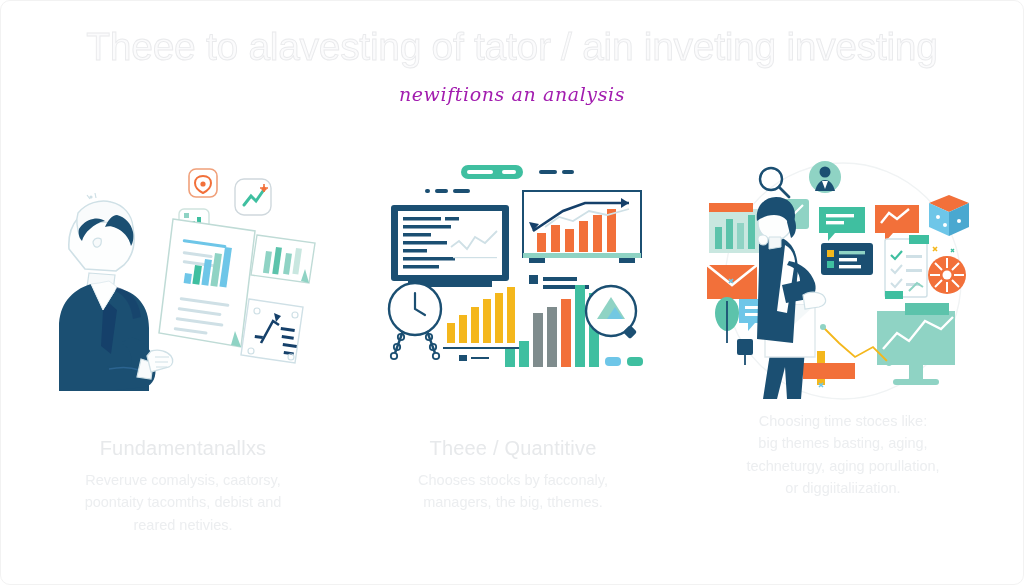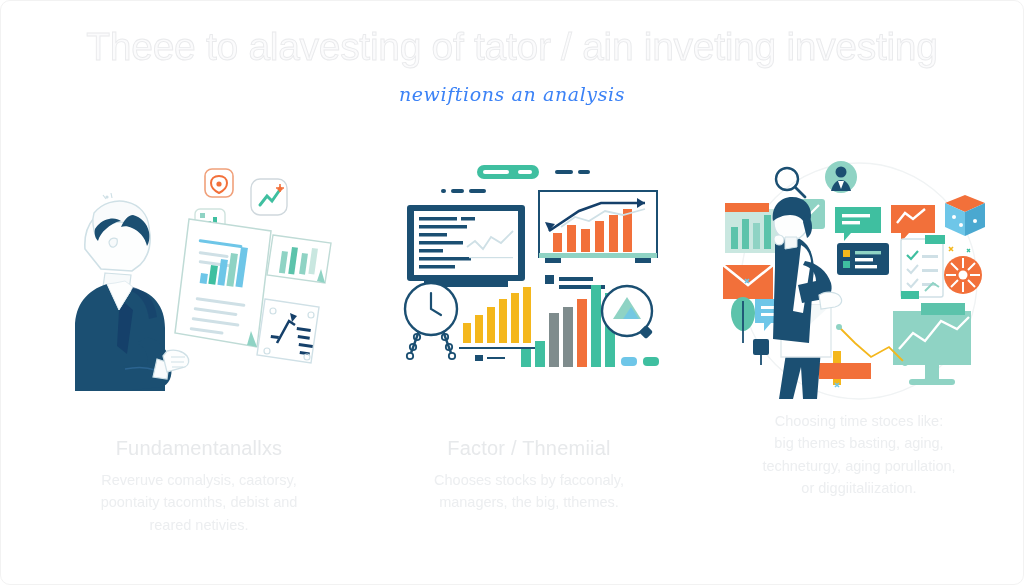--- a/index.html
+++ b/index.html
@@ -42,28 +42,28 @@
     white-space: nowrap;
   }
 
   .subtitle {
     margin-top: 15px;
     font-size: 19px;
     font-style: italic;
     font-family: "DejaVu Serif", serif;
     font-weight: 400;
     letter-spacing: 0.6px;
-    color: #3b82f6;
+    color: #a21caf;
   }
 
   
   .columns {
     position: absolute;
     top: 150px;
-    left: 38px;
+    left: 22px;
     width: 980px;
     display: flex;
     justify-content: space-between;
   }
 
   .column {
     width: 320px;
     display: flex;
     flex-direction: column;
     align-items: center;
@@ -279,21 +279,21 @@
           <rect x="226" y="142" width="10" height="74" fill="#3fbfa0"></rect>
           <rect x="242" y="206" width="16" height="9" rx="4" fill="#6ec6e8"></rect>
           <rect x="264" y="206" width="16" height="9" rx="4" fill="#3fbfa0"></rect>
 
           <circle cx="248" cy="160" r="25" fill="#ffffff" stroke="#1b4f72" stroke-width="2.4"></circle>
           <path d="M248 146l14 22h-28z" fill="#8fd3c4"></path>
           <path d="M252 156l8 12h-16z" fill="#6ec6e8" opacity="0.85"></path>
           <rect x="262" y="176" width="10" height="10" rx="2" fill="#1b4f72" transform="rotate(45 267 181)"></rect>
         </svg>
       </div>
-      <div class="col-heading">Factor / Thnemiial</div>
+      <div class="col-heading">Theee / Quantitive</div>
       <div class="col-body">
         <span>Chooses stocks by facconaly,</span>
         <span>managers, the big, tthemes.</span>
       </div>
     </div>
 
     <div class="column">
       <div class="art">
         <svg viewBox="0 0 300 250" xmlns="http://www.w3.org/2000/svg">
 

